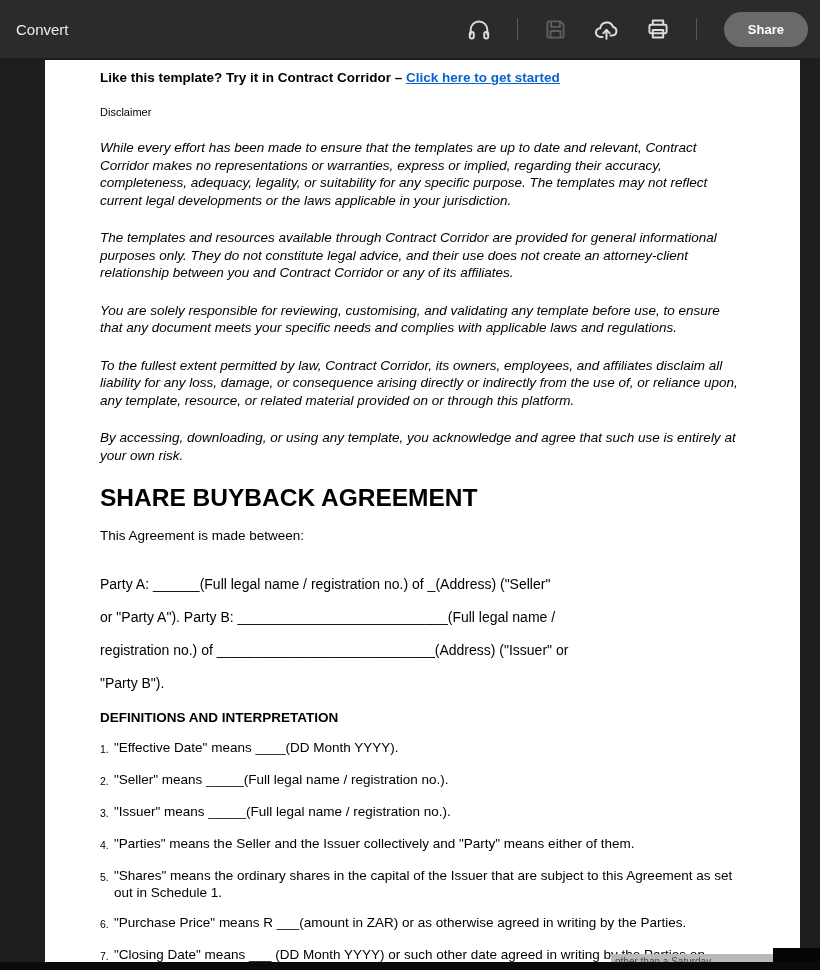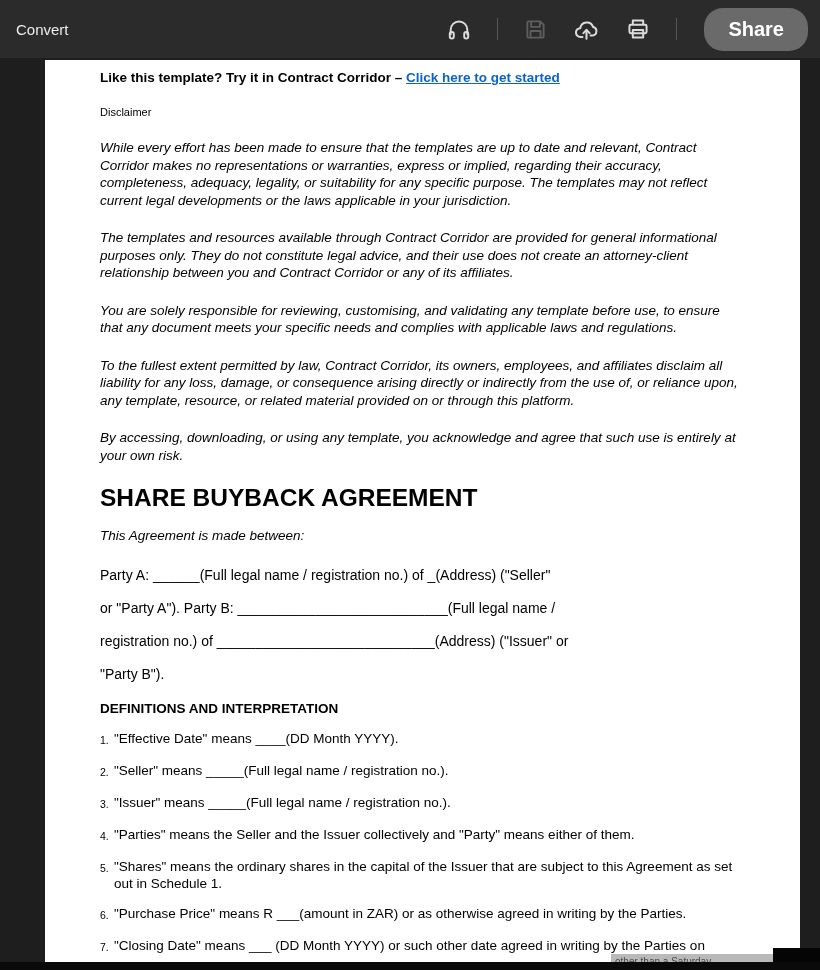--- a/index.html
+++ b/index.html
@@ -10,36 +10,36 @@
   .toolbar { height:58px; background:#2b2b2b; display:flex; align-items:center;
              padding:0 12px 0 16px; position:relative; }
   .menu { display:flex; gap:30px; color:#ececec; font-size:15px;flex-direction:column; }
   .menu-item { cursor:default; }
   .searchbar { position:absolute; left:330px; top:0; height:58px; display:flex;
                align-items:center; gap:13px; color:#e3e3e3; font-size:15.5px; }
   .actions { margin-left:auto; display:flex; align-items:center; gap:25px; }
   .icon-btn { display:flex; align-items:center; justify-content:center; }
   .icon-btn svg { display:block; }
   .tb-divider { width:1px; height:22px; background:#585858; }
-  .share-btn { background:#6a6a6a; color:#ffffff; font-size:20px; font-weight:700;
+  .share-btn { background:#6a6a6a; color:#ffffff; font-size:13px; font-weight:700;
                border:none; border-radius:19px; padding:10px 24px; margin-left:2px;
                font-family:"Liberation Sans", sans-serif; }
 
   
   .viewport { position:relative; height:912px; background:#1e1e1e; }
   .page { position:absolute; left:45px; top:2px; width:755px; height:902px;
           background:#ffffff; padding:10px 55px 0 55px; overflow:hidden; color:#000; }
 
   .promo { font-size:13.5px; font-weight:700; margin-bottom:21px; }
   .promo a { color:#0b63cb; text-decoration:underline; font-weight:700; }
   .disclaimer-h { font-size:11px; font-weight:400; margin-bottom:21px; }
   .dpara { font-size:13.5px; font-style:italic; line-height:17.5px; margin-bottom:20px; }
 
   .doc-title { font-size:24.5px; font-weight:700; margin:8px 0 16px 0; }
-  .intro { font-size:13.5px; margin-bottom:16px;font-style:italic; }
+  .intro { font-size:13.5px; margin-bottom:25px; }
   .party-line { font-size:14px; line-height:33px; }
   .party { margin-bottom:6px; }
 
   .defs-h { font-size:13.5px; font-weight:700; margin:10px 0 14px 0; }
   .def-item { display:flex; font-size:13.5px; line-height:17px; margin-bottom:13px; }
   .def-num { font-size:10.5px; width:14px; flex:none; padding-top:2px; }
   .def-text { flex:1; }
 
   
   .bottom-strip { position:absolute; left:0; bottom:0; width:100%; height:8px; background:#0a0a0a; }

